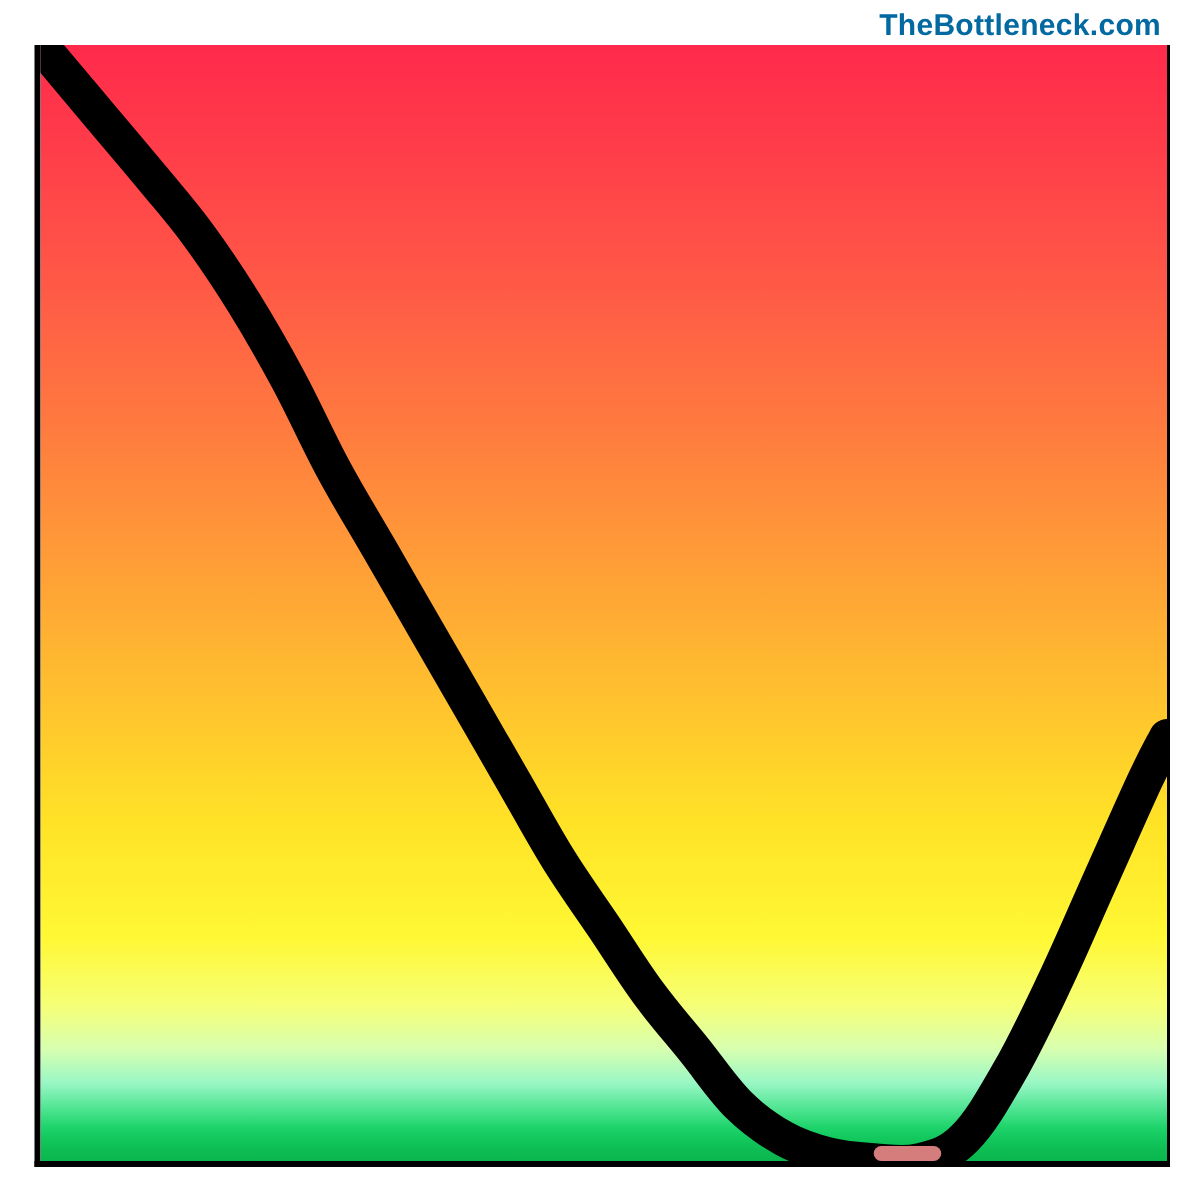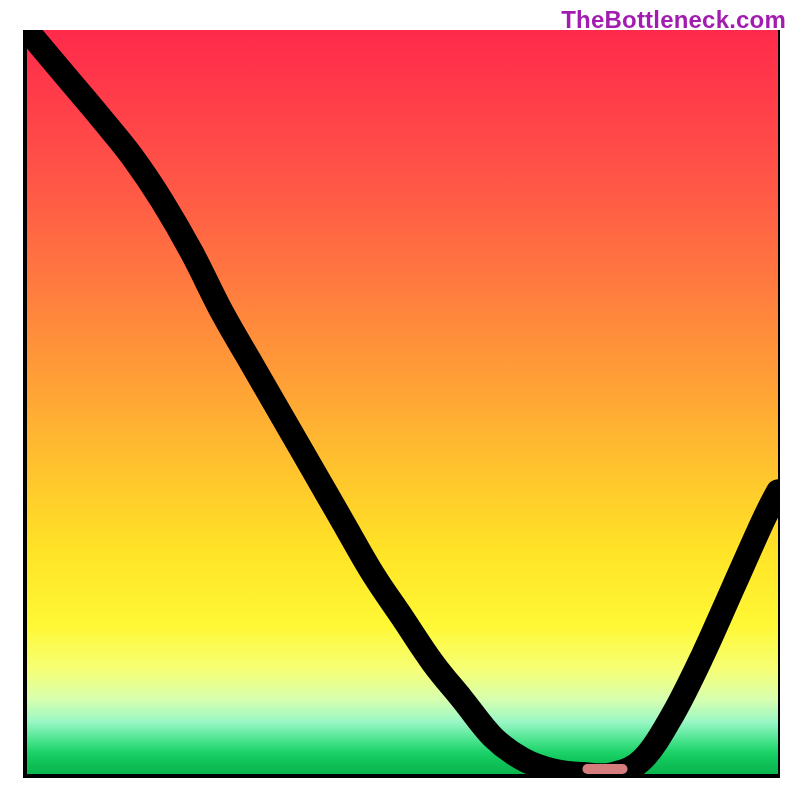--- a/index.html
+++ b/index.html
@@ -13,24 +13,24 @@
   }
   .stage {
     position: relative;
     width: 800px;
     height: 800px;
     background: #ffffff;
   }
   .watermark {
     position: absolute;
     top: 6px;
-    right: 14px;
-    font-size: 24px;
+    right: 26px;
+    font-size: 20px;
     font-weight: 600;
-    color: #a21caf;
+    color: #0369a1;
     letter-spacing: 0.2px;
     user-select: none;
   }
   .plot {
     position: absolute;
     left: 23px;
     top: 30px;
     width: 757px;
     height: 748px;
     

